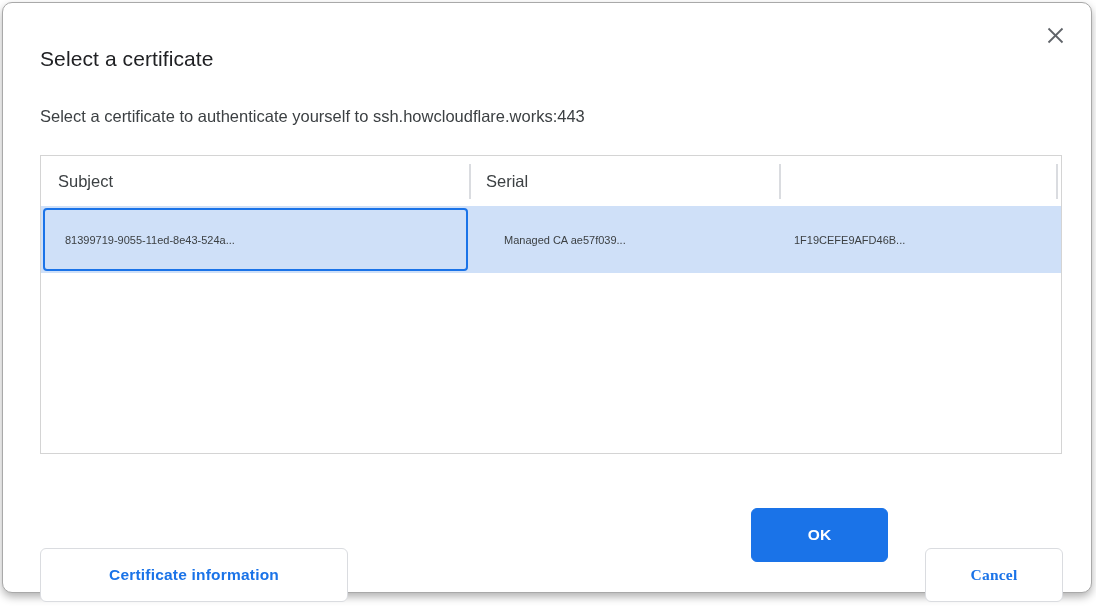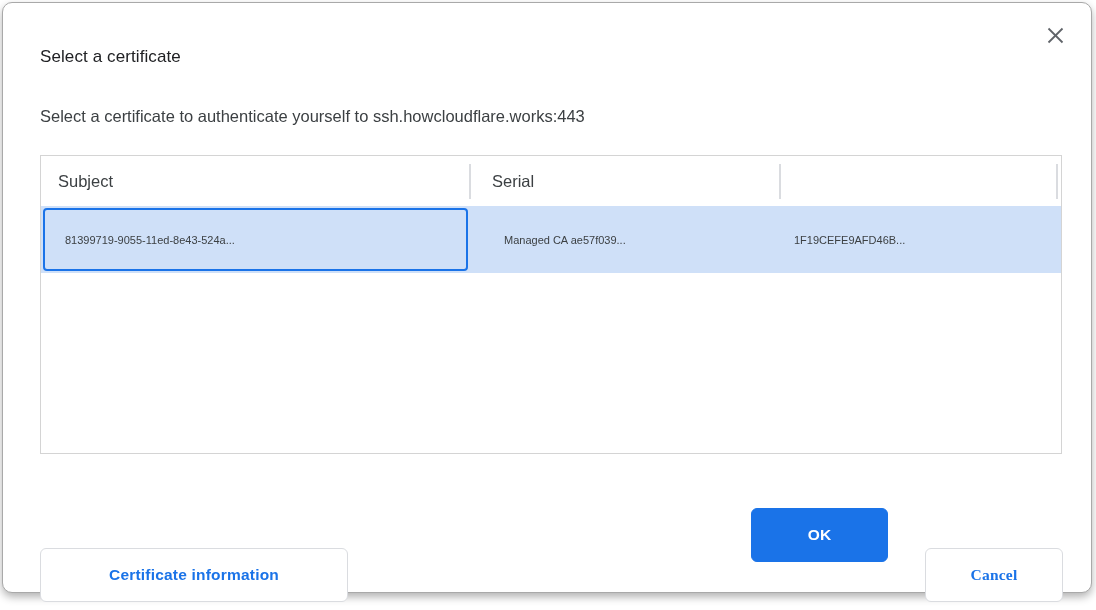--- a/index.html
+++ b/index.html
@@ -23,21 +23,21 @@
     right: 22px; top: 20px;
     width: 28px; height: 28px;
     display: flex; align-items: center; justify-content: center;
     cursor: pointer;
     background: transparent;
     border: none;
   }
   .dialog-title {
     position: absolute;
     left: 37px; top: 44px;
-    font-size: 17px;
+    font-size: 21px;
     color: #202124;
     font-weight: 400;
     letter-spacing: 0.1px;
   }
   .dialog-subtitle {
     position: absolute;
     left: 37px; top: 104px;
     font-size: 16.5px;
     color: #3c4043;
     font-weight: 400;
@@ -48,21 +48,20 @@
     width: 1022px; height: 299px;
     border: 1px solid #d4d4d4;
     background: #ffffff;
   }
   .table-header {
     position: relative;
     height: 50px;
     display: flex;
     align-items: center;
     background: #ffffff;
-    gap: 6px;
   }
   .th {
     font-size: 16.5px;
     color: #3c4043;
     white-space: nowrap;
     overflow: hidden;
   }
   .th-subject { width: 429px; padding-left: 17px; }
   .th-issuer  { width: 310px; padding-left: 20px; }
   .th-serial  { width: 277px; padding-left: 16px; }

